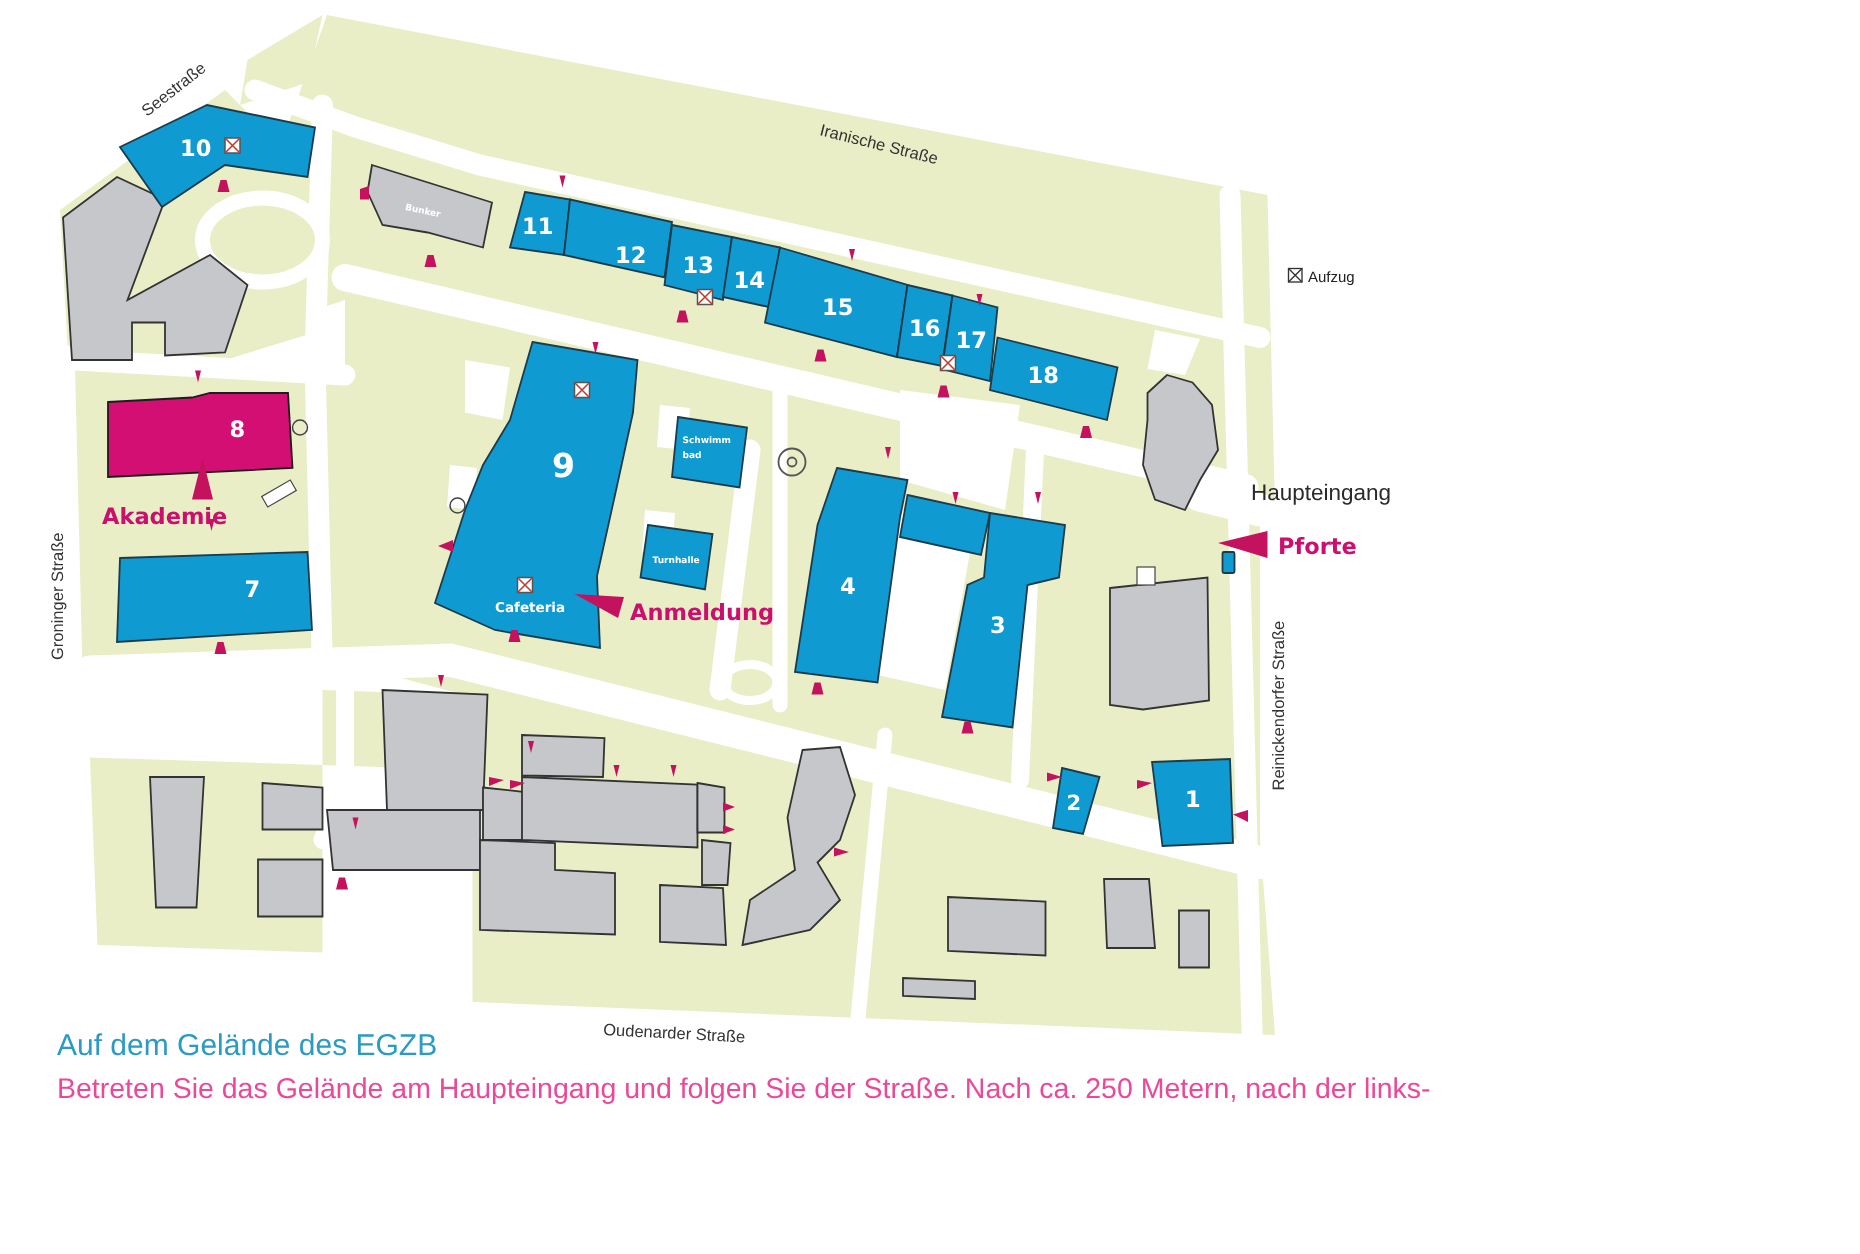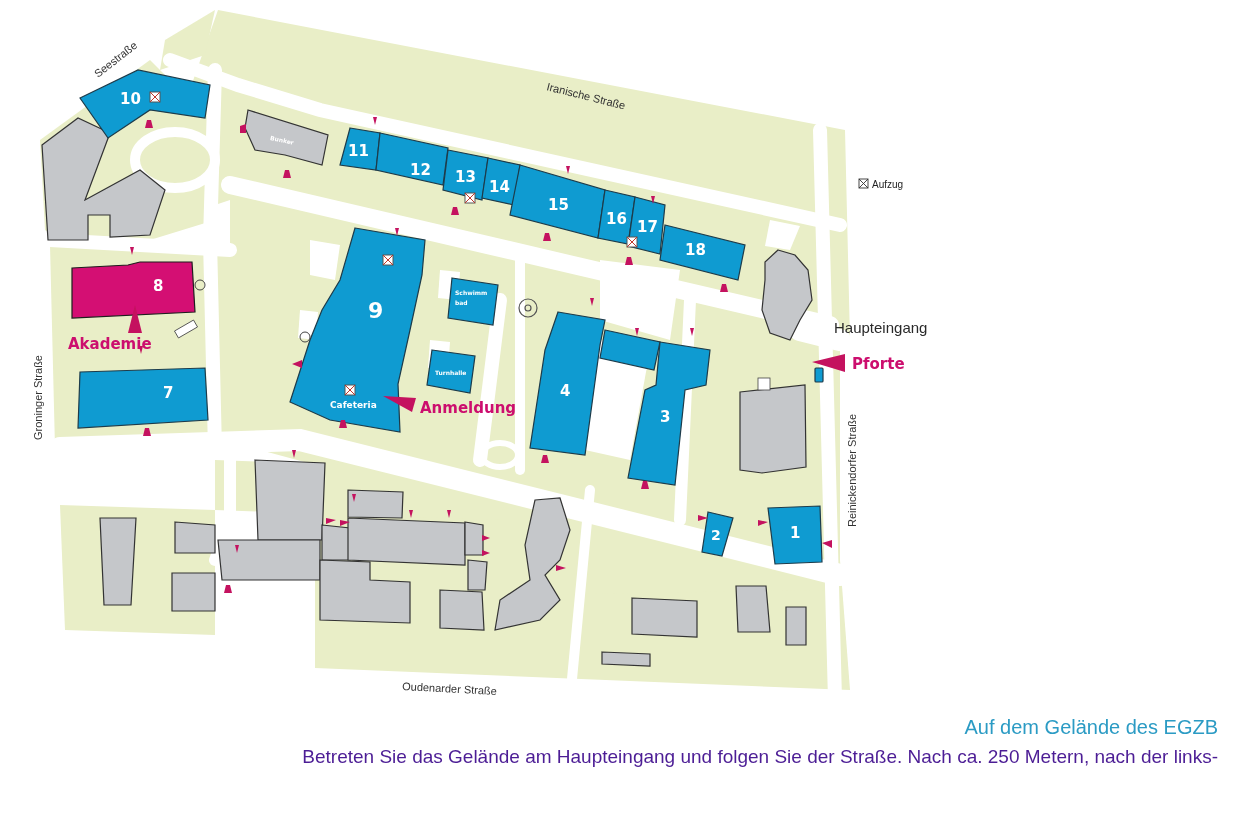--- a/index.html
+++ b/index.html
@@ -2,25 +2,25 @@
 <html><head>
 <meta charset="utf-8">
 <style>
   html, body { margin: 0; padding: 0; background: #ffffff; }
   body { width: 1240px; height: 836px; position: relative; overflow: hidden;
          font-family: "Liberation Sans", sans-serif; }
   #map { position: absolute; left: 0; top: 0; width: 1240px; height: 710px; }
   .bld-label { font-family: "DejaVu Sans", sans-serif; font-weight: bold; fill: #ffffff; }
   .street { font-family: "Liberation Sans", sans-serif; font-size: 11px; fill: #333333; }
   .callout { font-family: "DejaVu Sans", sans-serif; font-weight: bold; fill: #cc0e6e; }
-  .caption { position: absolute; left: 38px; top: 714px; width: 1180px; text-align: right; }
+  .caption { position: absolute; left: 38px; top: 684px; width: 1180px; }
   .caption h2 { margin: 0; font-family: "Liberation Sans", sans-serif; font-weight: normal;
                 font-size: 20px; color: #2b9bc4; line-height: 26px; }
   .caption p { margin: 2px 0 0 0; font-family: "Liberation Sans", sans-serif; font-size: 19px;
-               color: #4c1d95; line-height: 30px; }
+               color: #ec4899; line-height: 30px; }
 </style>
 </head>
 <body>
 
 <svg id="map" viewBox="0 0 1240 710" xmlns="http://www.w3.org/2000/svg">
   <defs>
     <g id="elev">
       <rect x="-5" y="-5" width="10" height="10" fill="#ffffff" stroke="#555" stroke-width="1"></rect>
       <path d="M-5,-5 L5,5 M5,-5 L-5,5" stroke="#c0392b" stroke-width="1"></path>
     </g>

